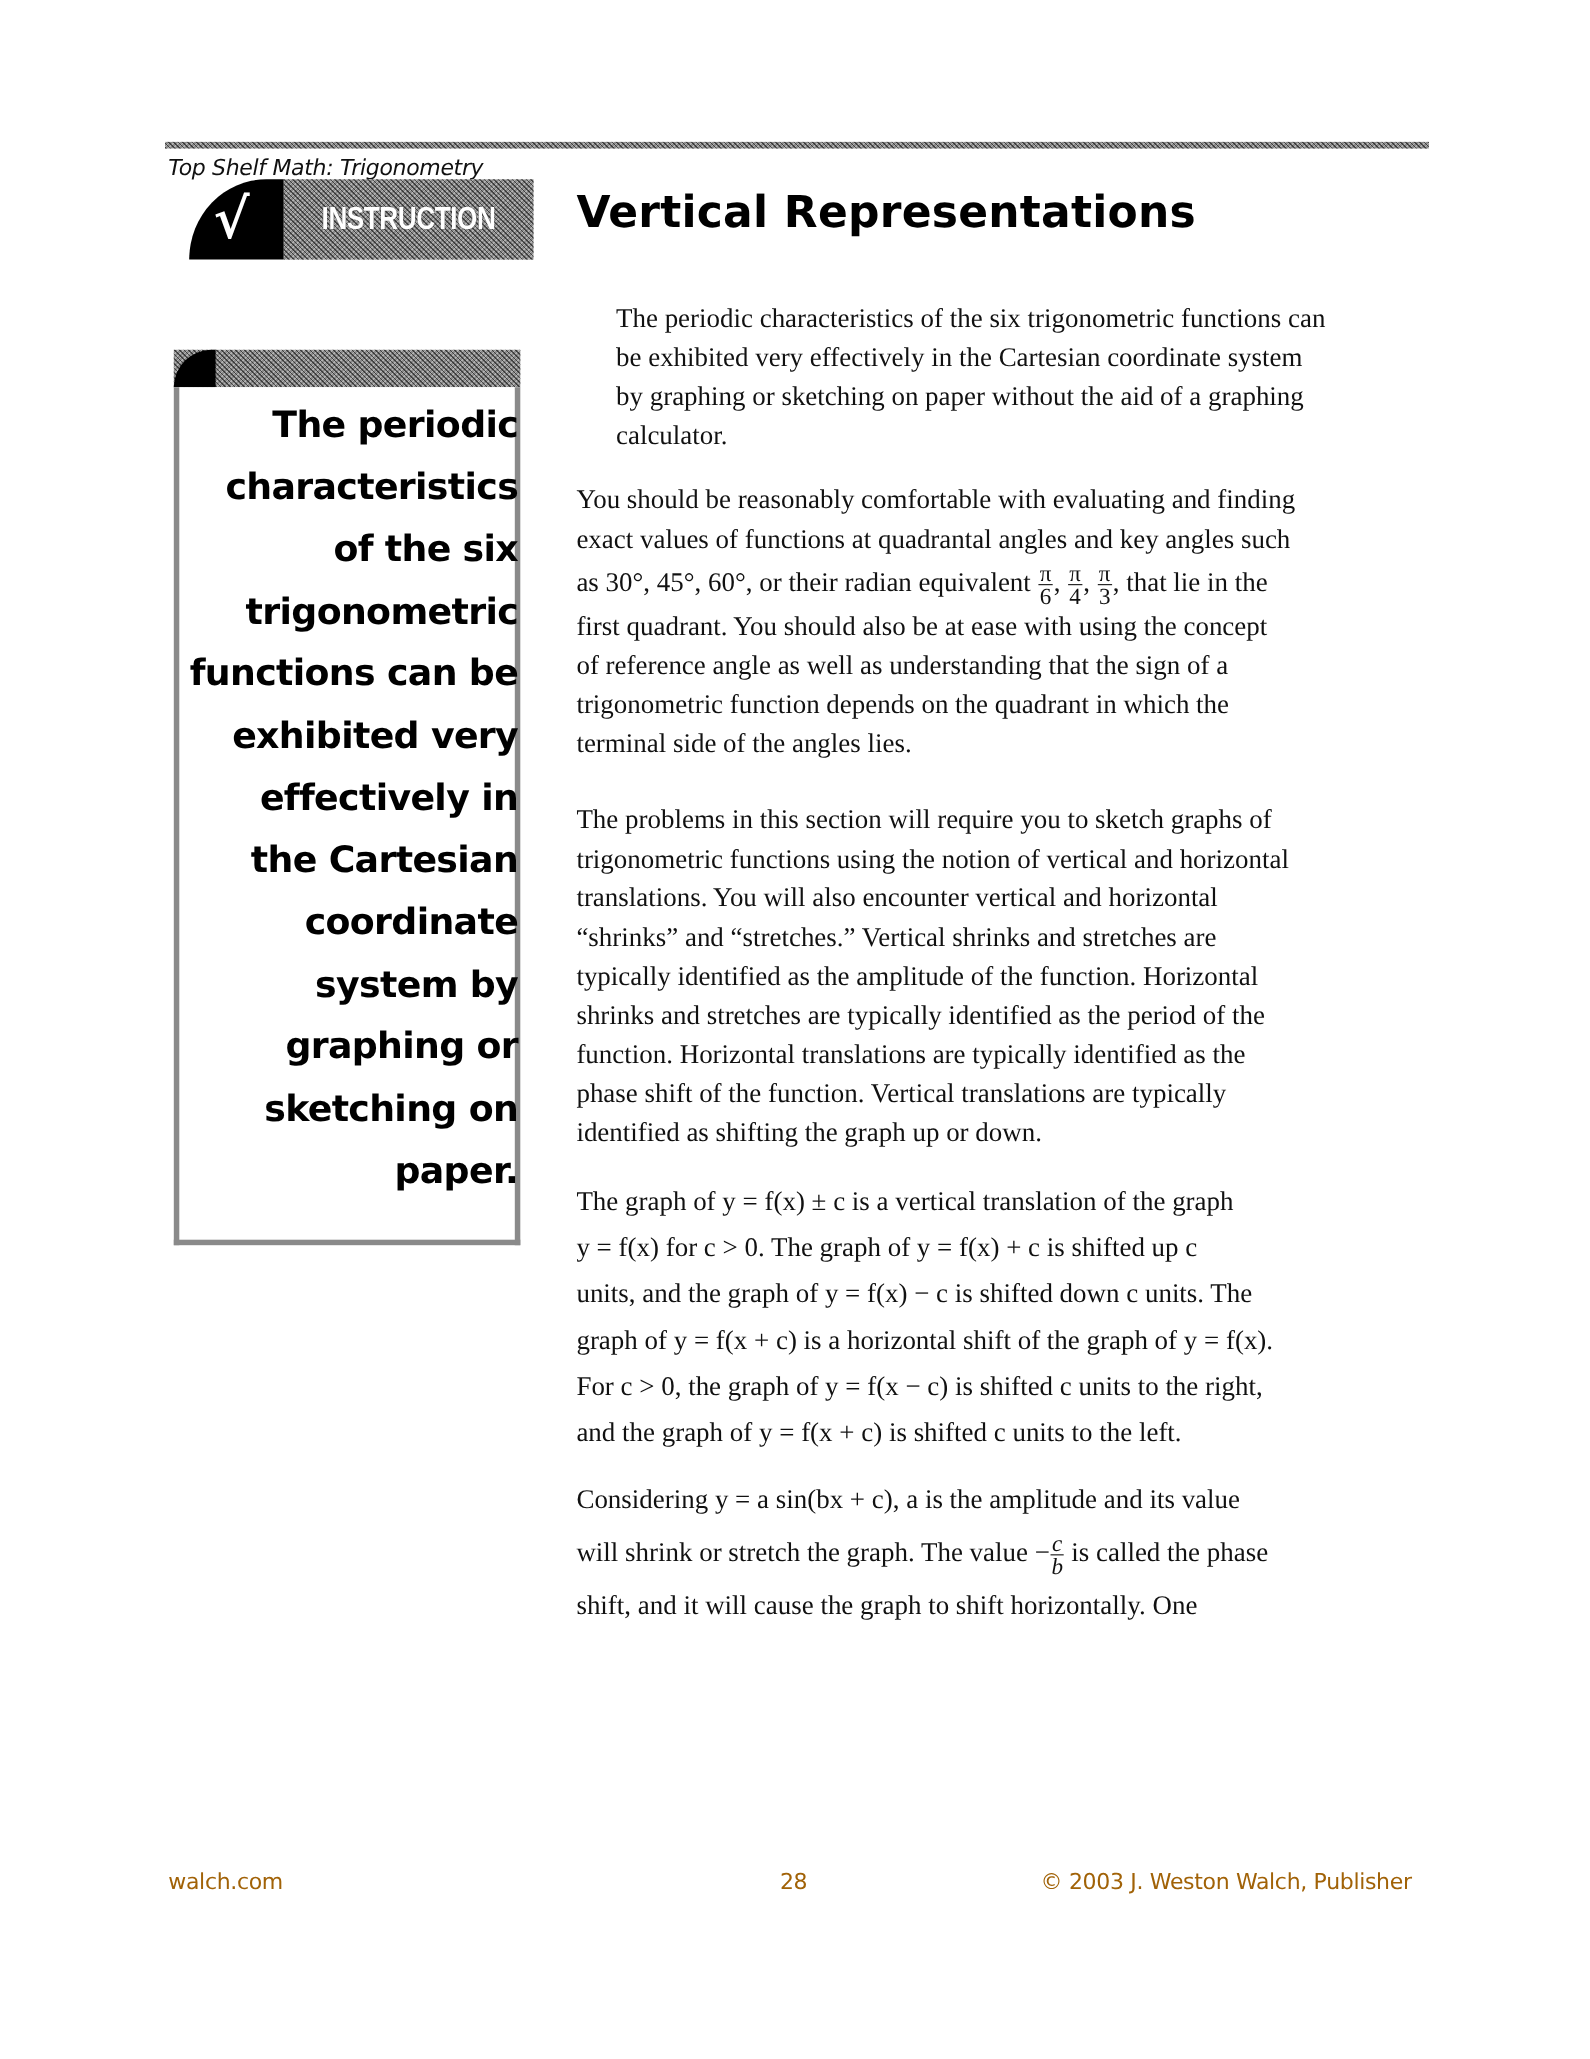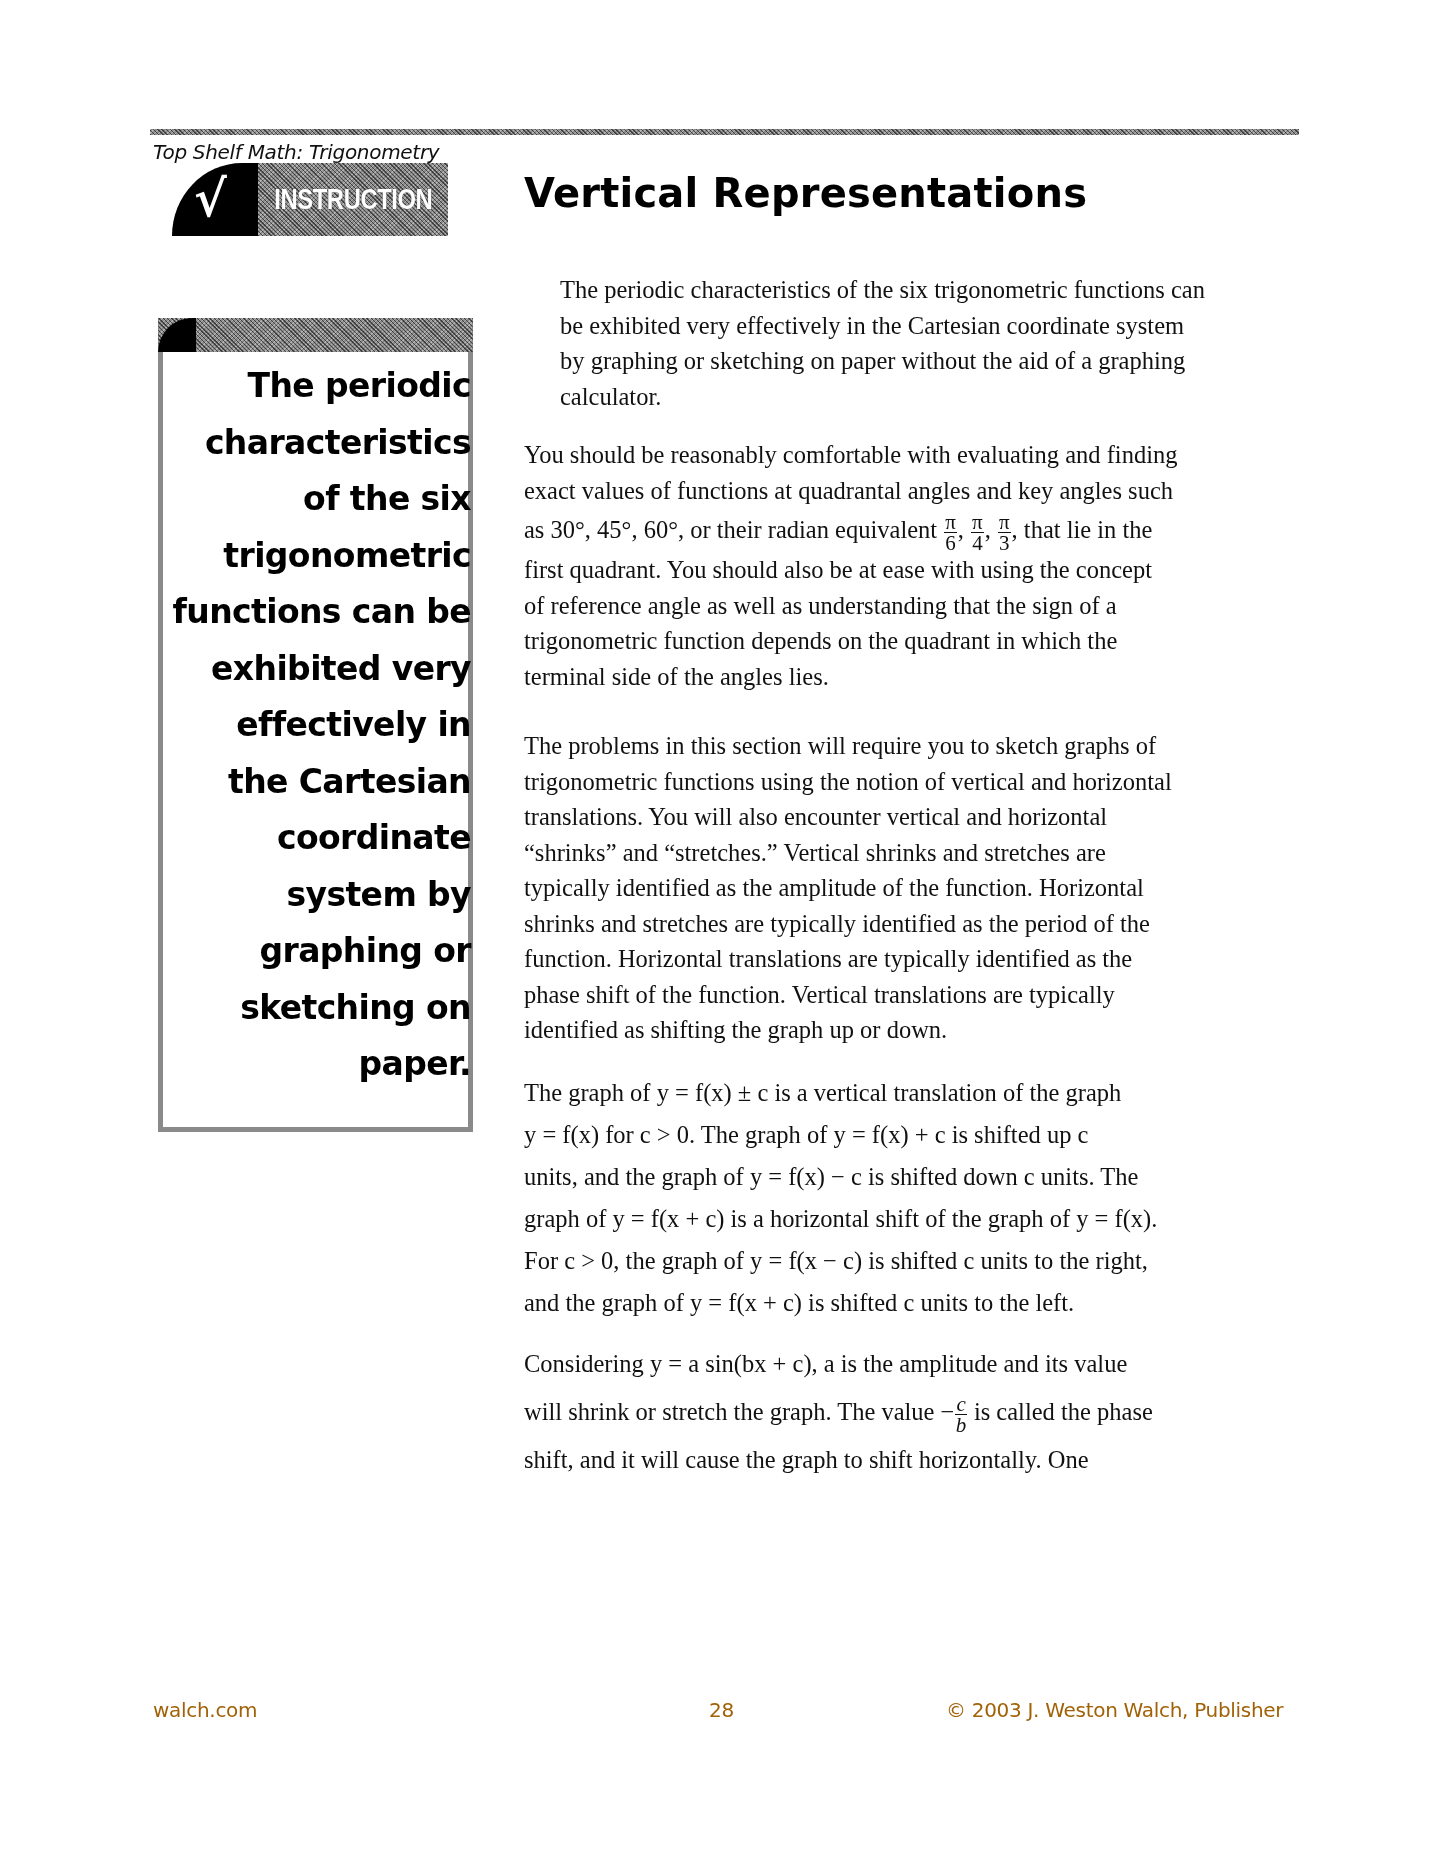--- a/index.html
+++ b/index.html
@@ -19,21 +19,21 @@
   .badge { position: absolute; left: 172px; top: 163px; width: 313px; height: 73px; }
   .badge .cap {
     position: absolute; left: 0; top: 0; width: 86px; height: 73px;
     background: #000; border-top-left-radius: 70px 73px;
   }
   .badge .cap .sqrt {
     position: absolute; left: 22px; top: 6px; color: #fff;
     font-family: "DejaVu Serif", serif; font-size: 50px; font-weight: bold;
   }
   .badge .band {
-    position: absolute; left: 86px; top: 0; width: 190px; height: 73px;
+    position: absolute; left: 86px; top: 0; width: 227px; height: 73px;
     display: flex; align-items: center; justify-content: center;
   }
   .badge .band span {
     color: #fff; font-family: "Liberation Sans", sans-serif; font-weight: bold;
     font-size: 29px; letter-spacing: -0.5px; transform: scaleX(0.82);
     display: inline-block; text-shadow: 0 0 1px #333;
   }
   .page-title {
     position: absolute; left: 524px; top: 170px;
     font-family: "DejaVu Sans", sans-serif; font-weight: bold;

